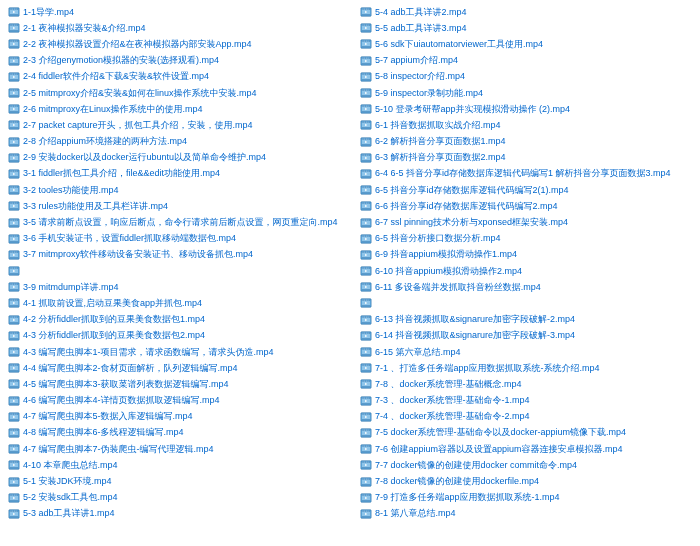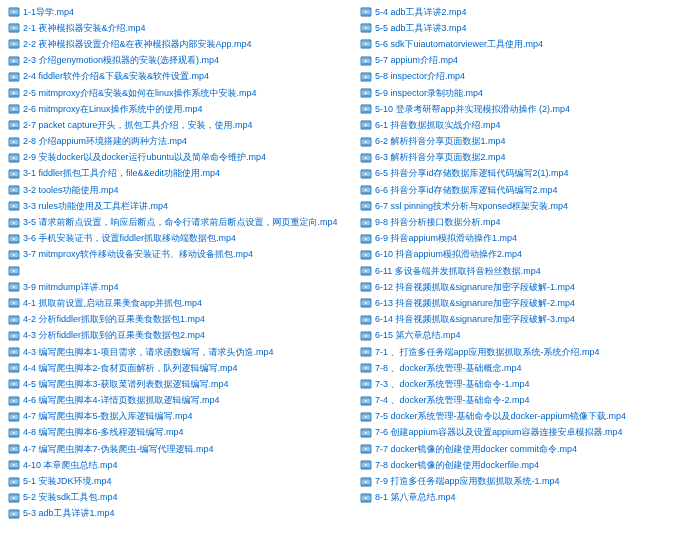--- a/index.html
+++ b/index.html
@@ -730,20 +730,36 @@
             <rect x="2" y="3" width="10" height="8" fill="#8fc5ea"></rect>
             <rect x="2" y="3" width="10" height="1.2" fill="#3b7eb5"></rect>
             <rect x="2" y="9.8" width="10" height="1.2" fill="#3b7eb5"></rect>
             <rect x="3" y="3.2" width="0.9" height="0.8" fill="#c9e4f6"></rect>
             <rect x="5" y="3.2" width="0.9" height="0.8" fill="#c9e4f6"></rect>
             <rect x="7" y="3.2" width="0.9" height="0.8" fill="#c9e4f6"></rect>
             <rect x="9" y="3.2" width="0.9" height="0.8" fill="#c9e4f6"></rect>
             <polygon points="6,5.5 6,8.5 8.5,7" fill="#fff"></polygon>
           </svg>
         </span>
+        <span class="label">6-4 6-5 抖音分享id存储数据库逻辑代码编写1 解析抖音分享页面数据3.mp4</span>
+      </div>
+      <div class="file-item">
+        <span class="icon">
+          <svg viewBox="0 0 14 14">
+            <rect x="1" y="2" width="12" height="10" rx="1" fill="#4a9ed8" stroke="#2b6ca3" stroke-width="0.6"></rect>
+            <rect x="2" y="3" width="10" height="8" fill="#8fc5ea"></rect>
+            <rect x="2" y="3" width="10" height="1.2" fill="#3b7eb5"></rect>
+            <rect x="2" y="9.8" width="10" height="1.2" fill="#3b7eb5"></rect>
+            <rect x="3" y="3.2" width="0.9" height="0.8" fill="#c9e4f6"></rect>
+            <rect x="5" y="3.2" width="0.9" height="0.8" fill="#c9e4f6"></rect>
+            <rect x="7" y="3.2" width="0.9" height="0.8" fill="#c9e4f6"></rect>
+            <rect x="9" y="3.2" width="0.9" height="0.8" fill="#c9e4f6"></rect>
+            <polygon points="6,5.5 6,8.5 8.5,7" fill="#fff"></polygon>
+          </svg>
+        </span>
         <span class="label">6-5 抖音分享id存储数据库逻辑代码编写2(1).mp4</span>
       </div>
       <div class="file-item">
         <span class="icon">
           <svg viewBox="0 0 14 14">
             <rect x="1" y="2" width="12" height="10" rx="1" fill="#4a9ed8" stroke="#2b6ca3" stroke-width="0.6"></rect>
             <rect x="2" y="3" width="10" height="8" fill="#8fc5ea"></rect>
             <rect x="2" y="3" width="10" height="1.2" fill="#3b7eb5"></rect>
             <rect x="2" y="9.8" width="10" height="1.2" fill="#3b7eb5"></rect>
             <rect x="3" y="3.2" width="0.9" height="0.8" fill="#c9e4f6"></rect>
@@ -778,21 +794,21 @@
             <rect x="2" y="3" width="10" height="8" fill="#8fc5ea"></rect>
             <rect x="2" y="3" width="10" height="1.2" fill="#3b7eb5"></rect>
             <rect x="2" y="9.8" width="10" height="1.2" fill="#3b7eb5"></rect>
             <rect x="3" y="3.2" width="0.9" height="0.8" fill="#c9e4f6"></rect>
             <rect x="5" y="3.2" width="0.9" height="0.8" fill="#c9e4f6"></rect>
             <rect x="7" y="3.2" width="0.9" height="0.8" fill="#c9e4f6"></rect>
             <rect x="9" y="3.2" width="0.9" height="0.8" fill="#c9e4f6"></rect>
             <polygon points="6,5.5 6,8.5 8.5,7" fill="#fff"></polygon>
           </svg>
         </span>
-        <span class="label">9-8 抖音分析接口数据分析.mp4</span>
+        <span class="label">6-5 抖音分析接口数据分析.mp4</span>
       </div>
       <div class="file-item">
         <span class="icon">
           <svg viewBox="0 0 14 14">
             <rect x="1" y="2" width="12" height="10" rx="1" fill="#4a9ed8" stroke="#2b6ca3" stroke-width="0.6"></rect>
             <rect x="2" y="3" width="10" height="8" fill="#8fc5ea"></rect>
             <rect x="2" y="3" width="10" height="1.2" fill="#3b7eb5"></rect>
             <rect x="2" y="9.8" width="10" height="1.2" fill="#3b7eb5"></rect>
             <rect x="3" y="3.2" width="0.9" height="0.8" fill="#c9e4f6"></rect>
             <rect x="5" y="3.2" width="0.9" height="0.8" fill="#c9e4f6"></rect>
@@ -842,21 +858,20 @@
             <rect x="2" y="3" width="10" height="8" fill="#8fc5ea"></rect>
             <rect x="2" y="3" width="10" height="1.2" fill="#3b7eb5"></rect>
             <rect x="2" y="9.8" width="10" height="1.2" fill="#3b7eb5"></rect>
             <rect x="3" y="3.2" width="0.9" height="0.8" fill="#c9e4f6"></rect>
             <rect x="5" y="3.2" width="0.9" height="0.8" fill="#c9e4f6"></rect>
             <rect x="7" y="3.2" width="0.9" height="0.8" fill="#c9e4f6"></rect>
             <rect x="9" y="3.2" width="0.9" height="0.8" fill="#c9e4f6"></rect>
             <polygon points="6,5.5 6,8.5 8.5,7" fill="#fff"></polygon>
           </svg>
         </span>
-        <span class="label">6-12 抖音视频抓取&amp;signarure加密字段破解-1.mp4</span>
       </div>
       <div class="file-item">
         <span class="icon">
           <svg viewBox="0 0 14 14">
             <rect x="1" y="2" width="12" height="10" rx="1" fill="#4a9ed8" stroke="#2b6ca3" stroke-width="0.6"></rect>
             <rect x="2" y="3" width="10" height="8" fill="#8fc5ea"></rect>
             <rect x="2" y="3" width="10" height="1.2" fill="#3b7eb5"></rect>
             <rect x="2" y="9.8" width="10" height="1.2" fill="#3b7eb5"></rect>
             <rect x="3" y="3.2" width="0.9" height="0.8" fill="#c9e4f6"></rect>
             <rect x="5" y="3.2" width="0.9" height="0.8" fill="#c9e4f6"></rect>

